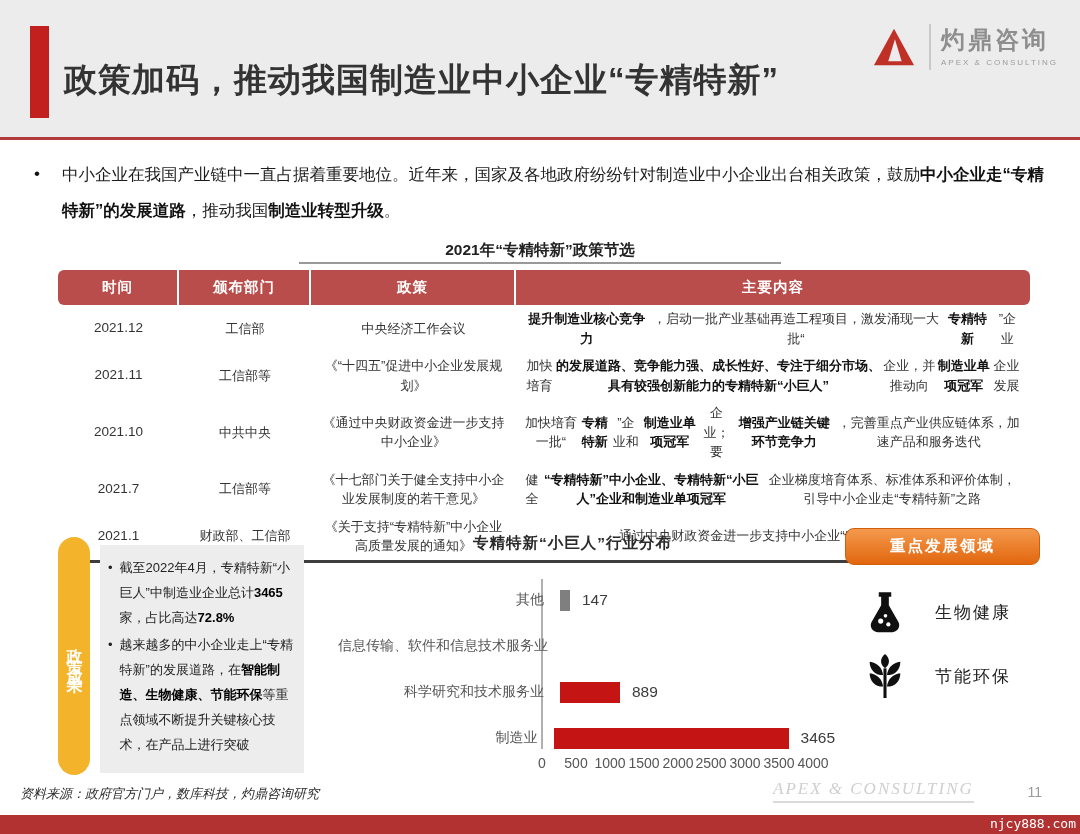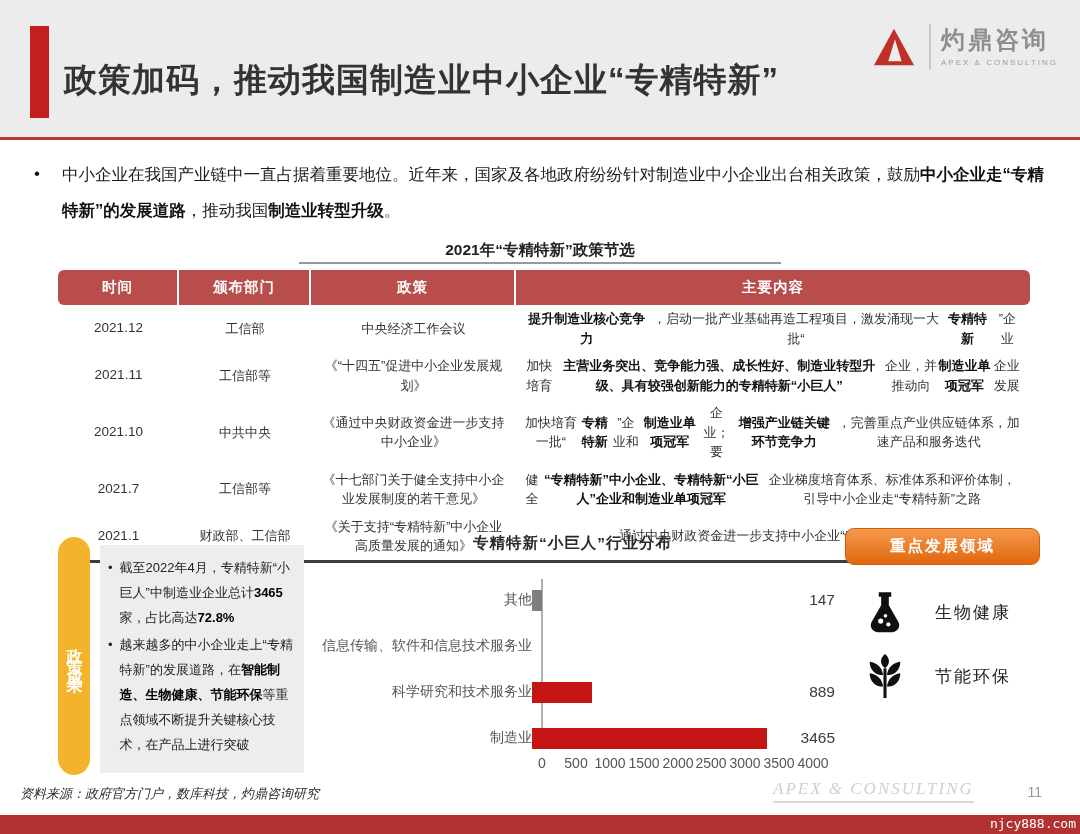--- a/index.html
+++ b/index.html
@@ -43,23 +43,23 @@
         box-sizing:border-box;padding:10px 10px 8px 8px;}
   .rli{display:flex;margin-bottom:2px;}
   .rdot{font-size:13px;line-height:25px;margin-right:7px;color:#222;}
   .rtxt{font-size:13px;line-height:25px;color:#222;}
   .rtxt .b{font-weight:bold;color:#000;}
   
   .chart{position:absolute;left:310px;top:533px;width:525px;height:250px;}
   .ctitle{text-align:center;font-size:15.5px;font-weight:bold;color:#2a2a2a;letter-spacing:1px;}
   .crows{position:absolute;left:0;top:44px;width:100%;}
   .crow{display:flex;align-items:center;height:46px;}
-  .clabel{width:222px;text-align:right;padding-right:0;font-size:14px;color:#555;
-          white-space:nowrap;box-sizing:border-box;}
-  .cbarwrap{display:flex;align-items:center;flex:1;justify-content:space-between;}
+  .clabel{width:222px;text-align:right;padding-right:16px;font-size:14px;color:#555;
+          white-space:nowrap;box-sizing:border-box;margin-left:28px;}
+  .cbarwrap{display:flex;align-items:center;flex:1;}
   .cbar{height:21px;}
   .cval{margin-left:12px;font-size:15.5px;color:#3c3c3c;}
   .caxis{position:absolute;left:231px;top:46px;width:2px;height:170px;background:#b0b0b0;}
   .cticks{position:absolute;left:232px;top:222px;width:280px;height:20px;}
   .ctick{position:absolute;transform:translateX(-50%);font-size:14px;color:#555;}
   
   .focus{position:absolute;left:845px;top:528px;width:195px;}
   .fbtn{height:37px;border-radius:9px;background:linear-gradient(#f49a4d,#e2660e);
         border:1px solid #d15f0a;display:flex;align-items:center;justify-content:center;
         color:#fff;font-weight:bold;font-size:15.5px;letter-spacing:2px;box-sizing:border-box;}
@@ -123,21 +123,21 @@
             <span class="b">专精特新</span>
             <span>”企业</span>
           </div>
         </div>
         <div class="trow">
           <div class="td td-time">2021.11</div>
           <div class="td ">工信部等</div>
           <div class="td ">《“十四五”促进中小企业发展规划》</div>
           <div class="td ">
             <span>加快培育</span>
-            <span class="b">主营业务突出、竞争能力强、成长性好、制造业转型升级、具有较强创新能力的专精特新“小巨人”</span>
+            <span class="b">的发展道路、竞争能力强、成长性好、专注于细分市场、具有较强创新能力的专精特新“小巨人”</span>
             <span>企业，并推动向</span>
             <span class="b">制造业单项冠军</span>
             <span>企业发展</span>
           </div>
         </div>
         <div class="trow">
           <div class="td td-time">2021.10</div>
           <div class="td ">中共中央</div>
           <div class="td ">《通过中央财政资金进一步支持中小企业》</div>
           <div class="td ">

